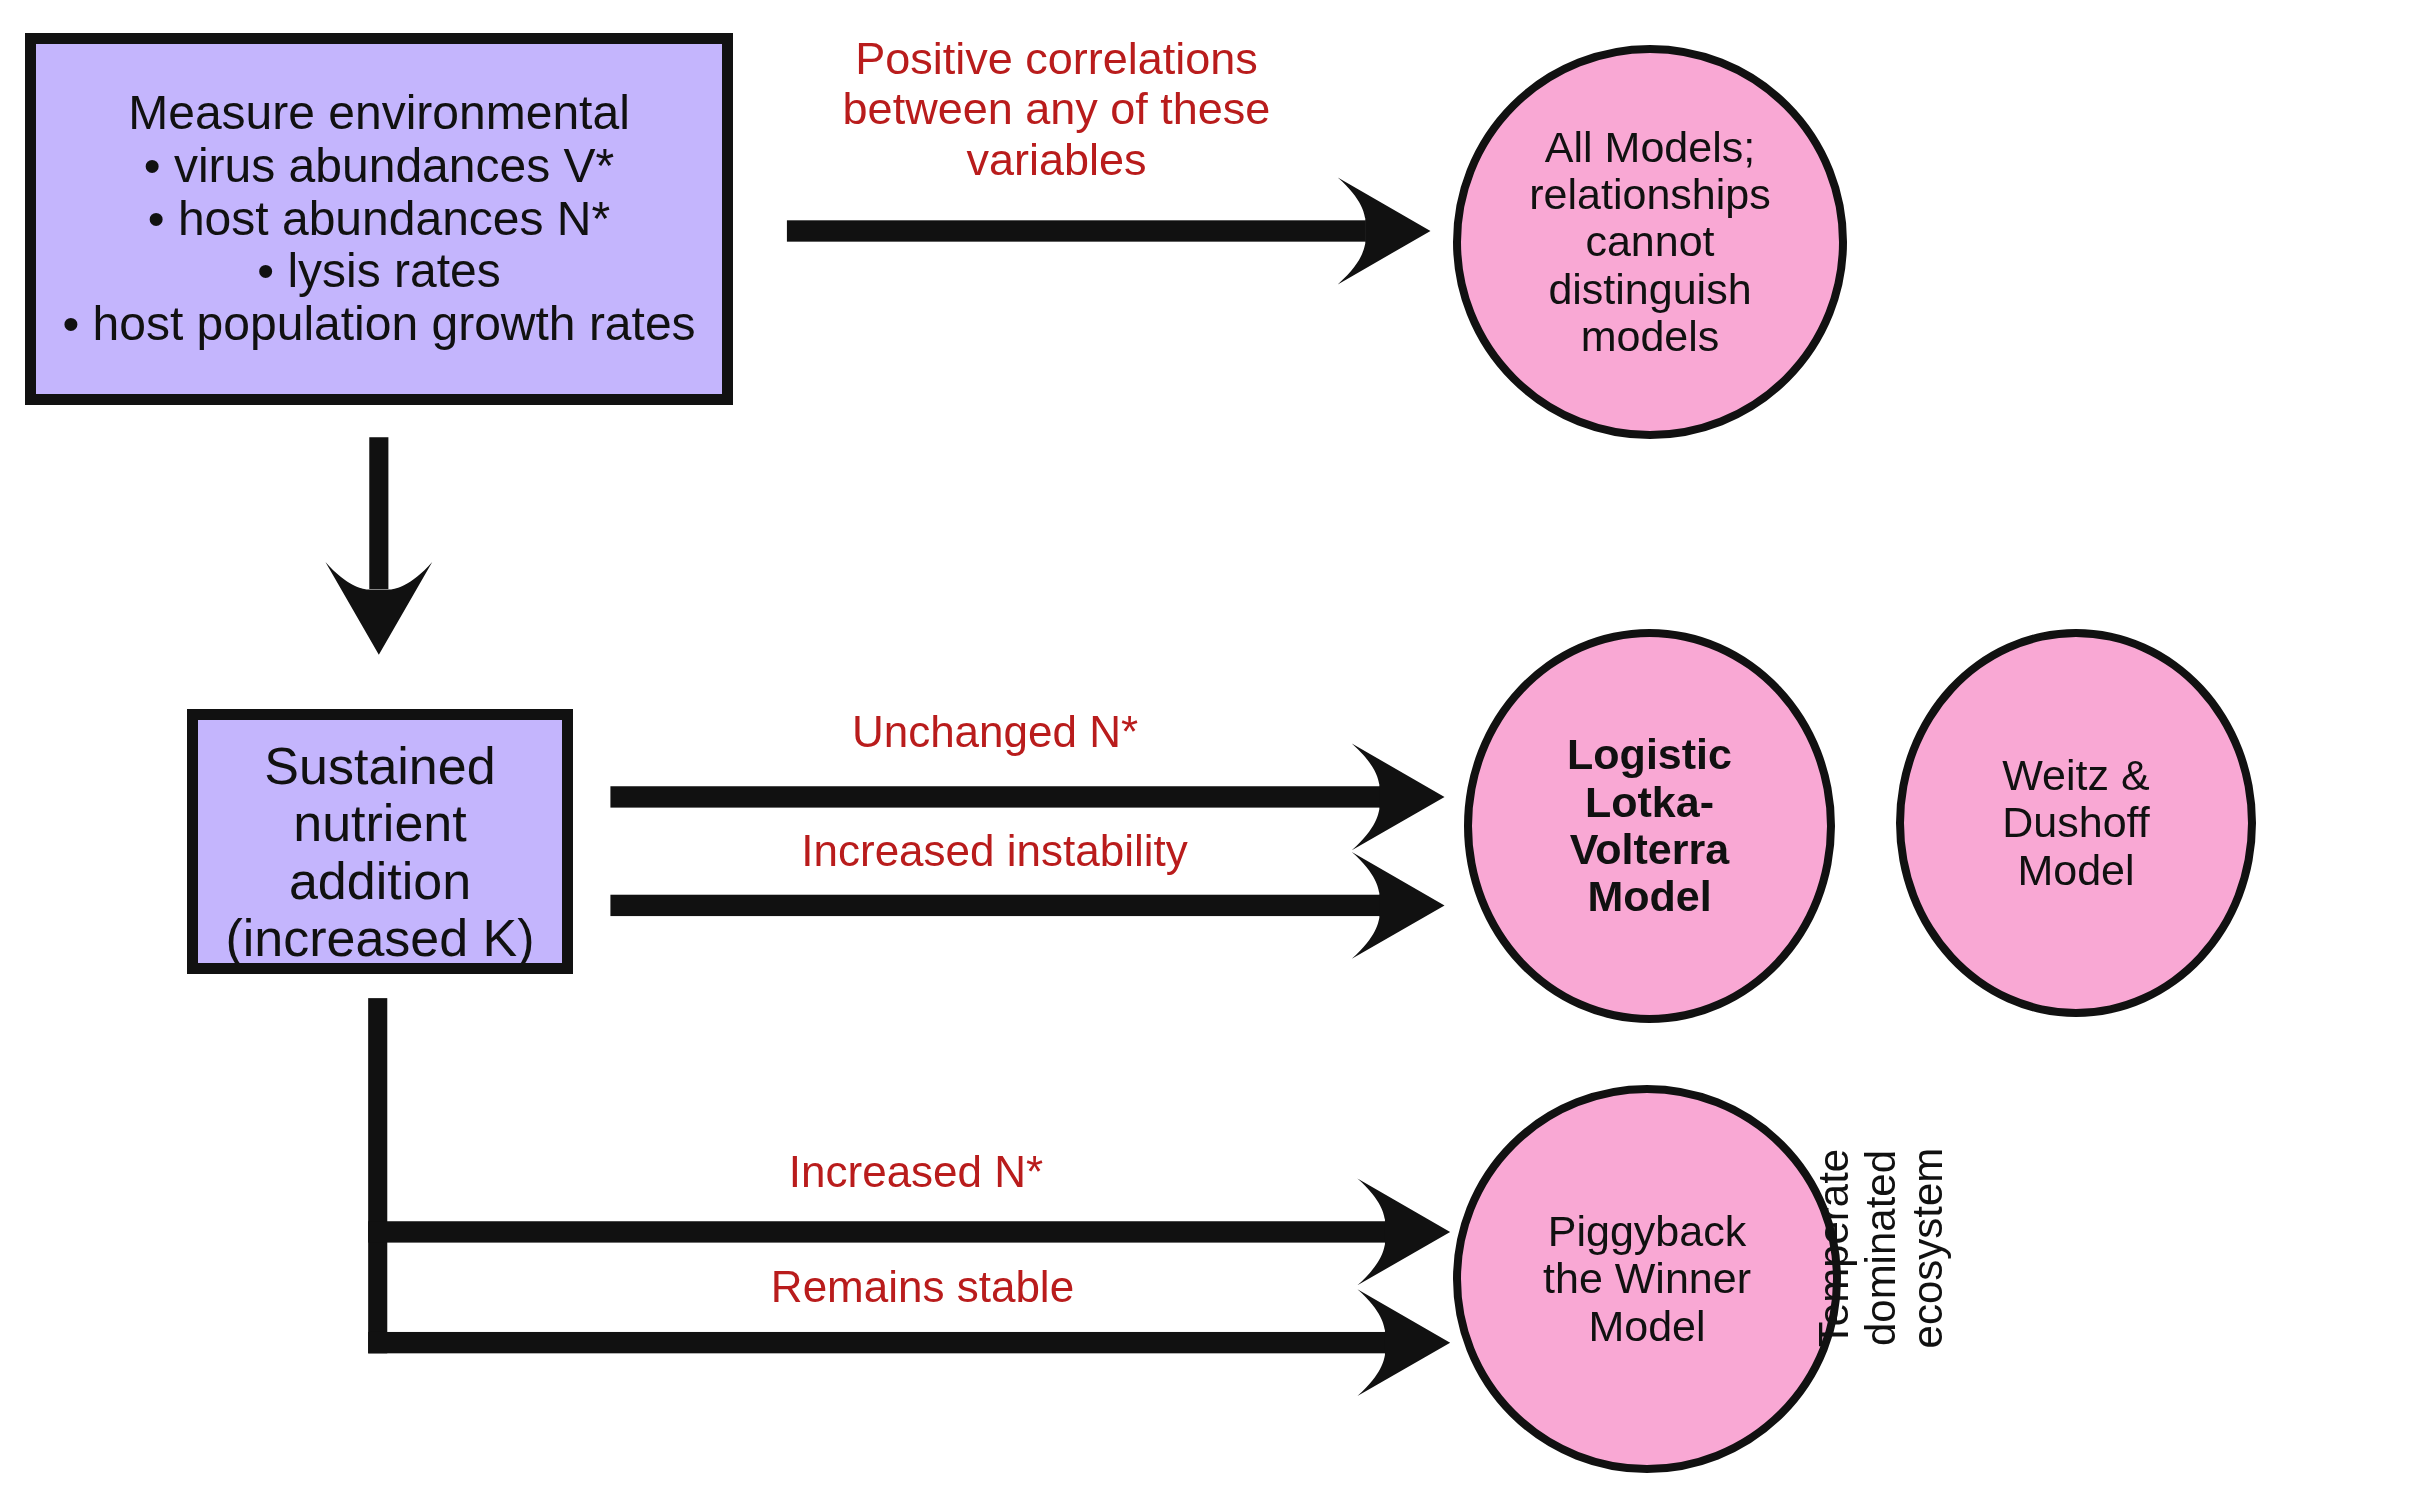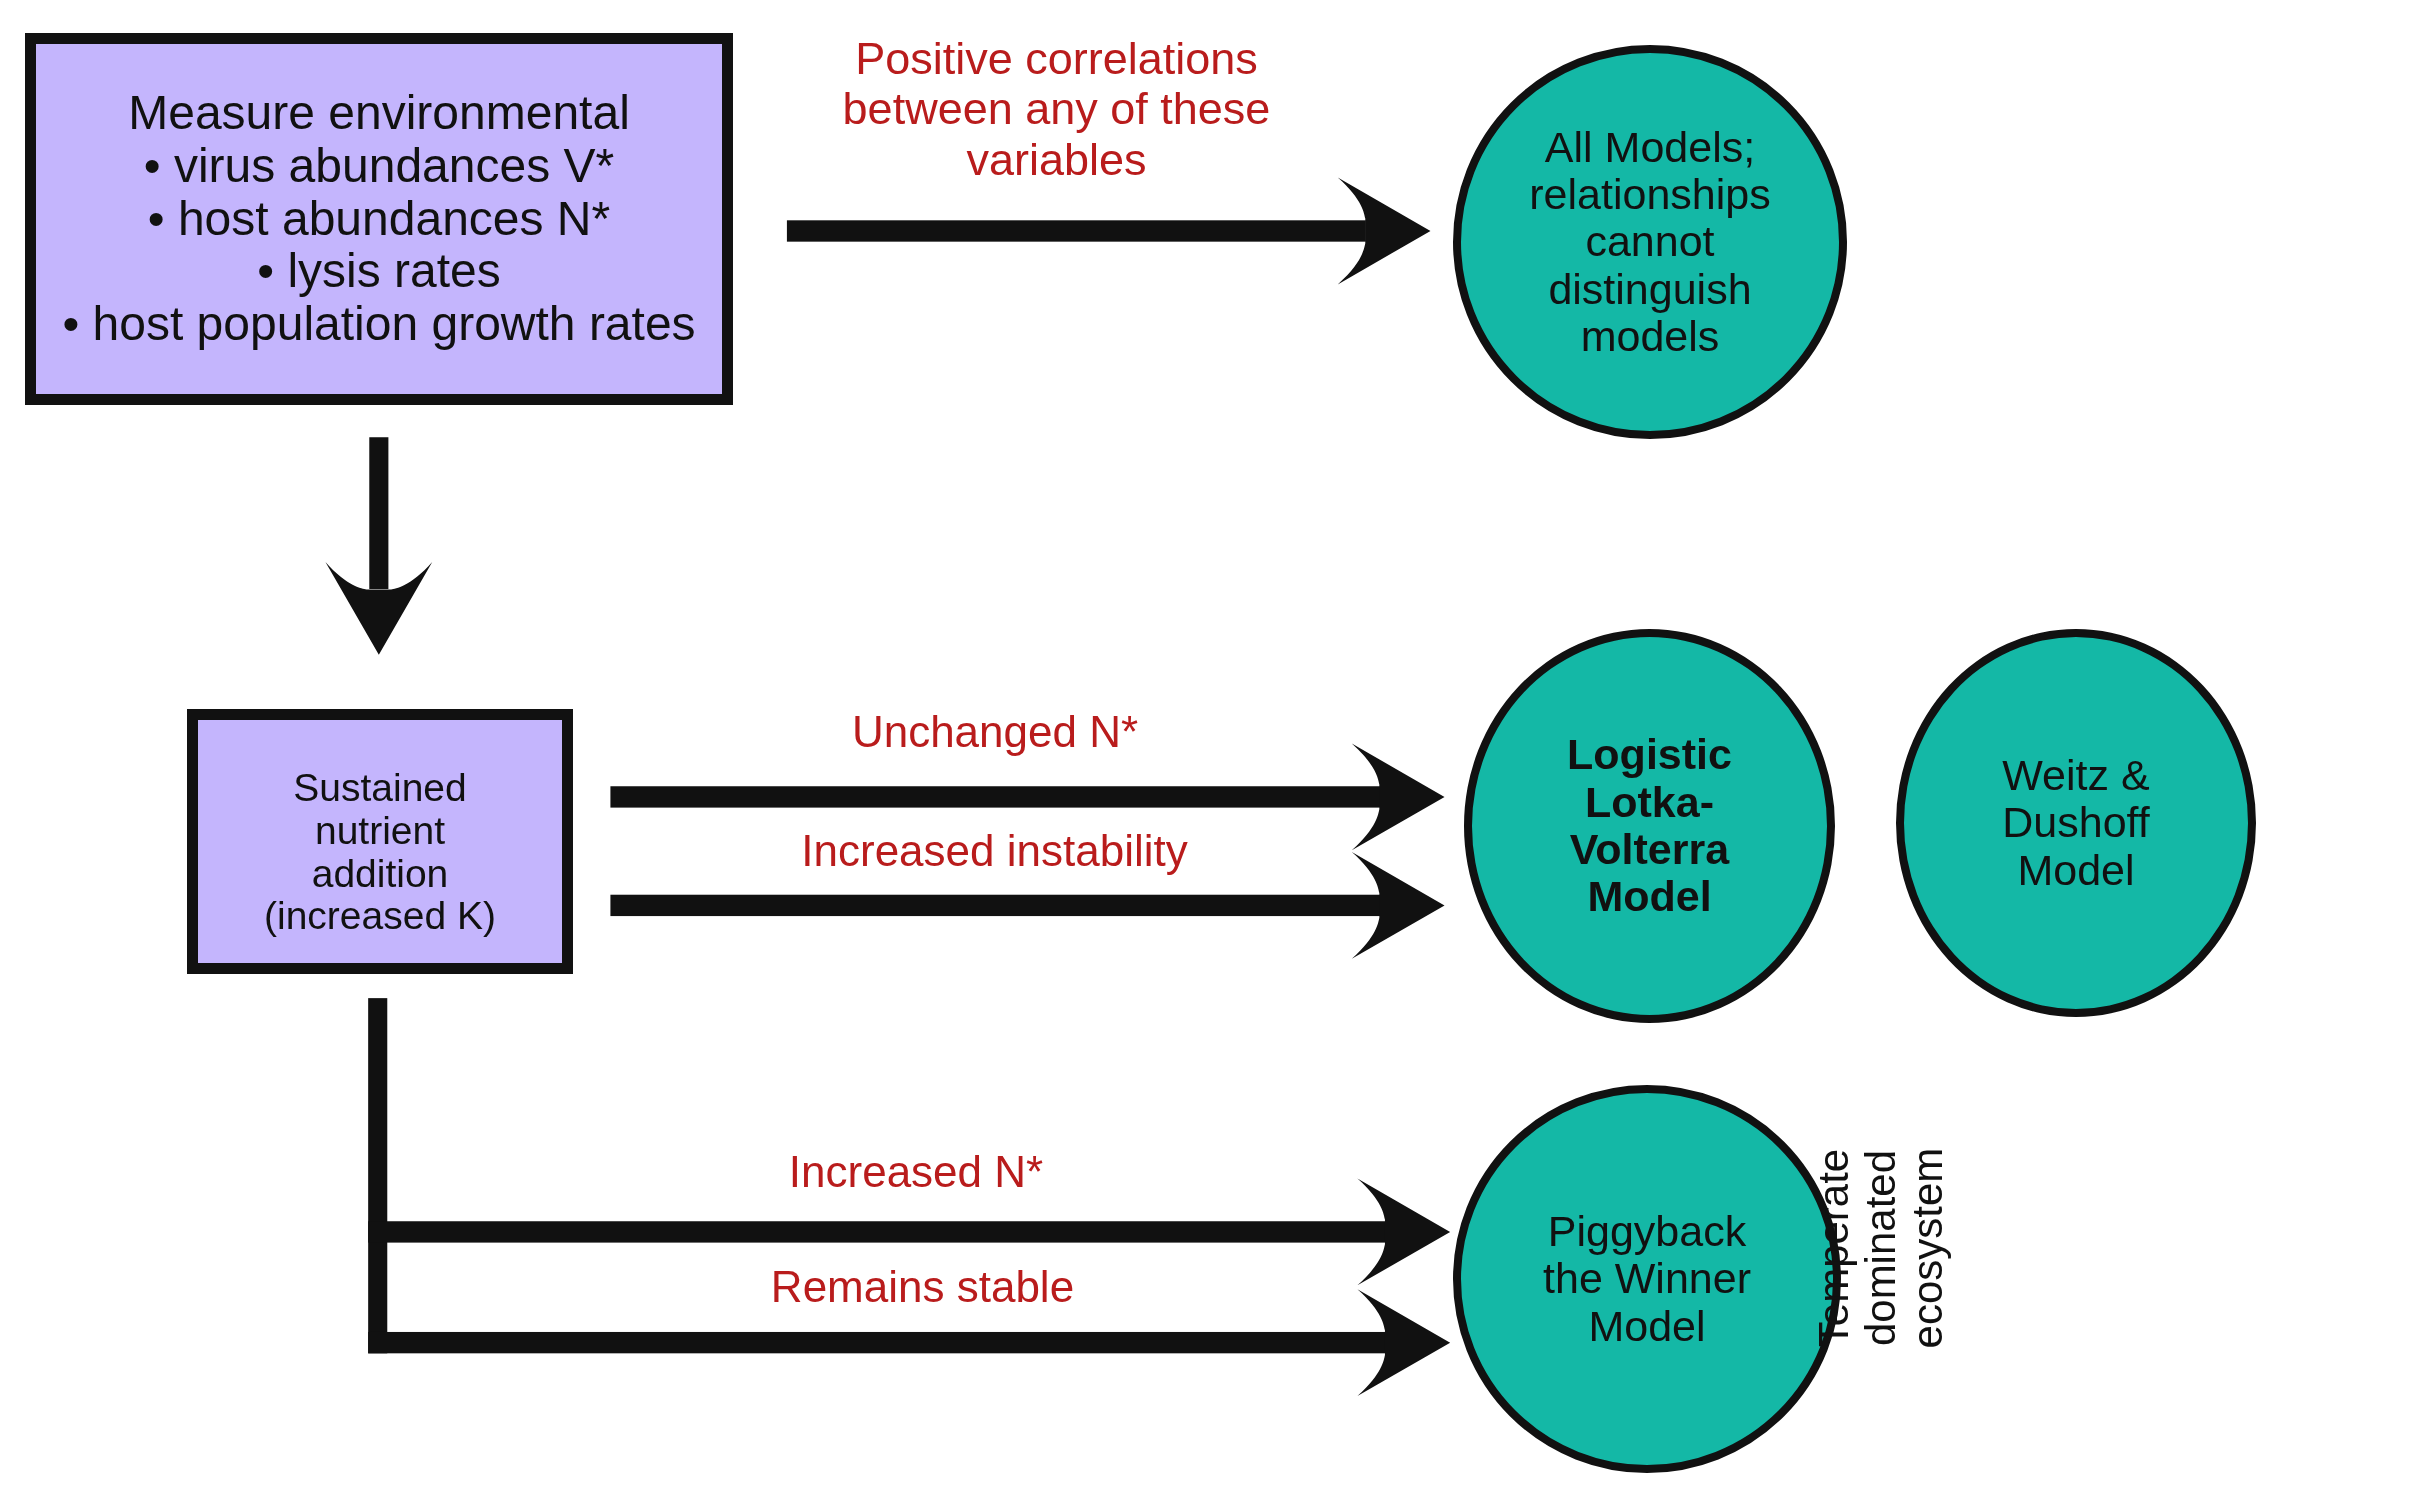--- a/index.html
+++ b/index.html
@@ -25,21 +25,21 @@
     display:flex;
     align-items:center;
     justify-content:center;
     text-align:center;
   }
   .circ{
     position:absolute;
     box-sizing:border-box;
     border:8.4px solid #111111;
     border-radius:50%;
-    background:#14b8a6;
+    background:#f9a8d4;
     display:flex;
     align-items:center;
     justify-content:center;
     text-align:center;
   }
   .txt{
     color:#111111;
     line-height:1.10;
     white-space:pre-line;
   }
@@ -58,21 +58,21 @@
     white-space:pre-line;
     transform-origin:50% 50%;
     transform:rotate(-90deg);
   }
 
   
   #measure-box{left:25px;top:33px;width:708px;height:372px;}
   #measure-box .txt{font-size:48px;padding:0 6.7px;}
 
   #sustained-box{left:187px;top:709px;width:386px;height:265px;}
-  #sustained-box .txt{font-size:39px;padding:0 4.5px;margin-top:22px;}
+  #sustained-box .txt{font-size:52px;padding:0 4.5px;margin-top:22px;}
 
   #circle-allmodels{left:1453px;top:45px;width:394px;height:394px;}
   #circle-allmodels .txt{font-size:43px;padding:0 17px;}
 
   #circle-logistic{left:1464px;top:629px;width:371px;height:394px;}
   #circle-logistic .txt{font-size:43px;padding:0 17px;font-weight:bold;}
 
   #circle-weitz{left:1896px;top:629px;width:360px;height:388px;}
   #circle-weitz .txt{font-size:43px;padding:0 14.6px;}
 

